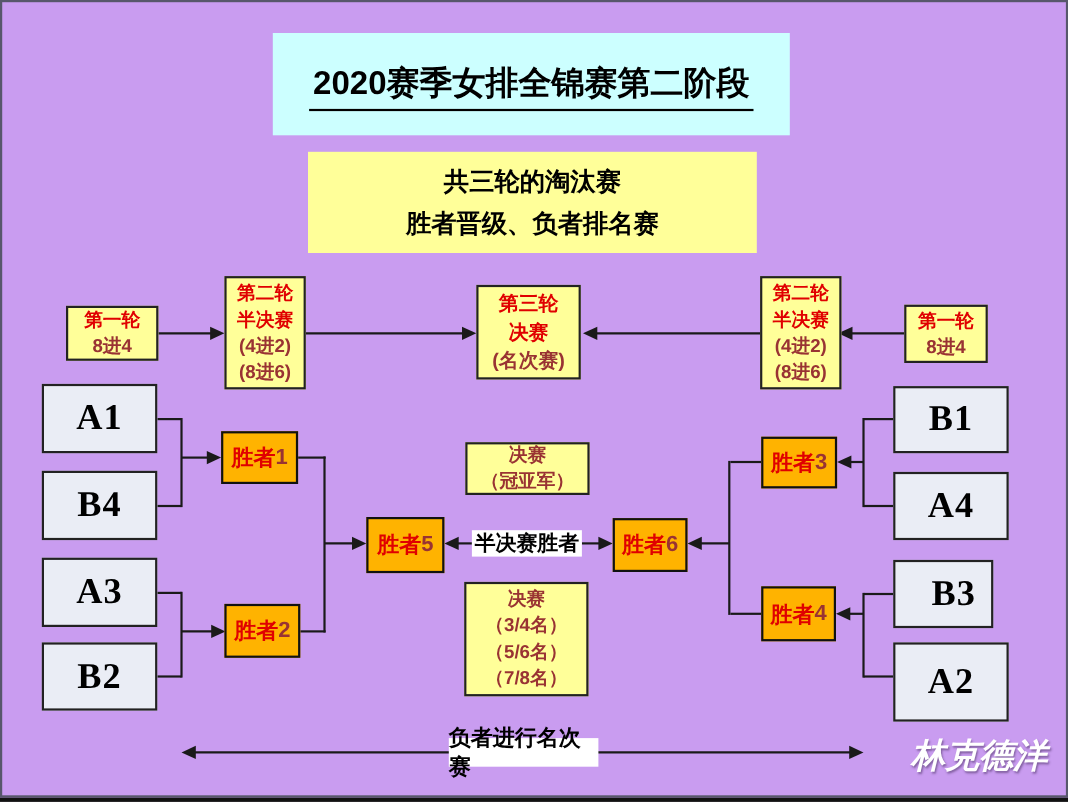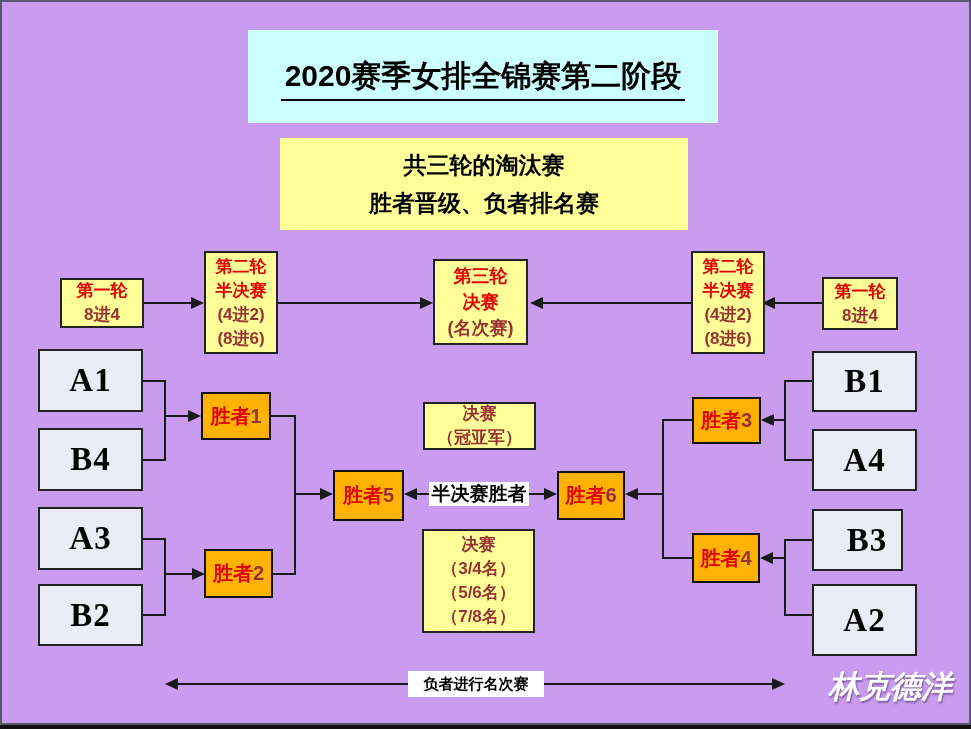--- a/index.html
+++ b/index.html
@@ -20,21 +20,21 @@
   .maroon{color:#993333;}
   .team{background:#EAEDF5;border:2px solid #222;color:#000;
         font-family:"Liberation Serif",serif;font-size:33px;letter-spacing:1px;}
   .winner{background:#FFB300;border:2px solid #111;font-size:20px;flex-direction:row;}
   .winner .red{color:#E00000;}
   .winner .maroon{color:#993333;}
   .finalbox{background:#FFFF99;border:2px solid #222;font-size:17px;line-height:24px;color:#993333;}
   .whitelabel{z-index:3;background:#FFFFFF;color:#000;font-weight:bold;
               display:flex;align-items:center;justify-content:center;}
   .semilabel{font-size:19px;}
-  .loserlabel{font-size:15px;}
+  .loserlabel{font-size:20px;}
   .watermark{z-index:3;color:#FFFFFF;font-size:31px;font-weight:bold;
              text-shadow:1px 2px 2px rgba(40,20,60,0.45);}
 </style>
 </head>
 <body>
 
 <div class="stage">
   <div class="slide"></div>
 
   <svg class="wires" width="971" height="725" viewBox="0 0 971 725">

